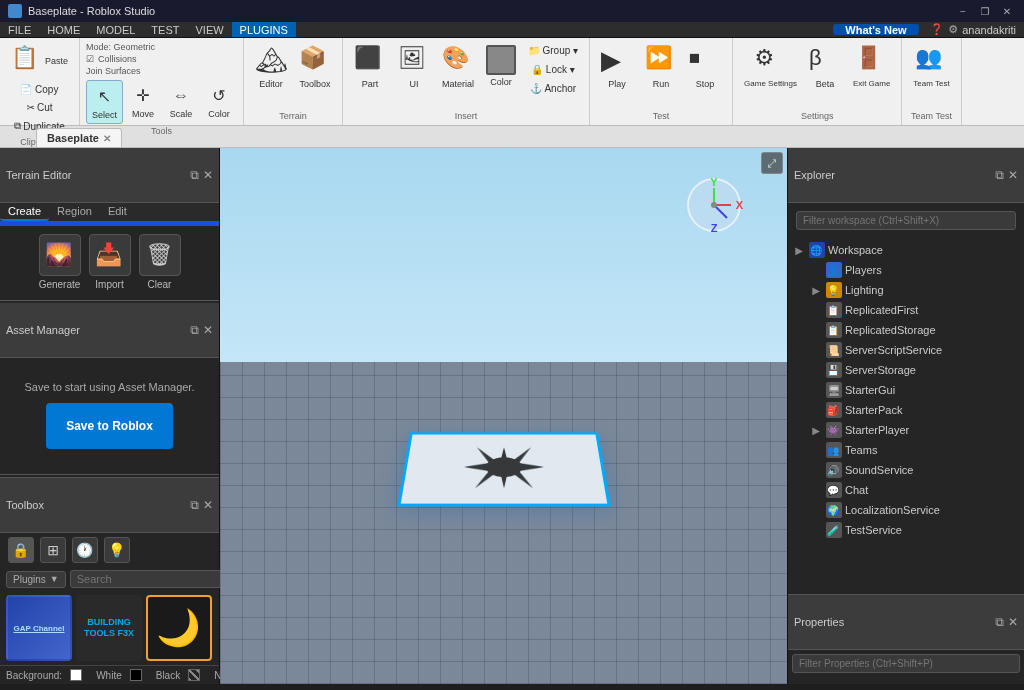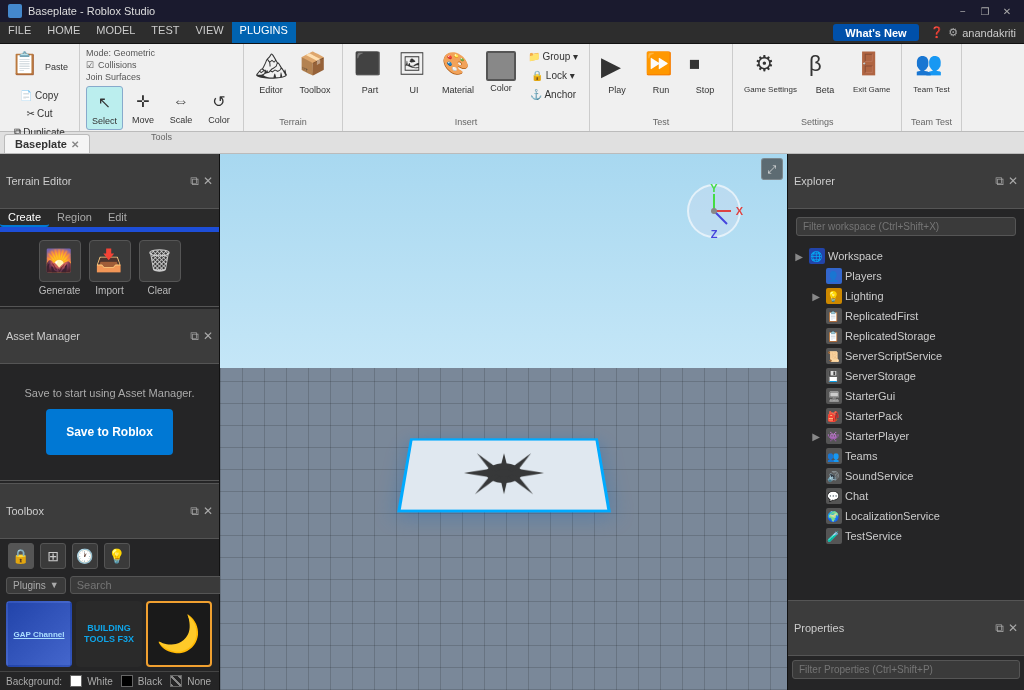--- a/index.html
+++ b/index.html
@@ -19,21 +19,21 @@
     .ribbon-section { display: flex; flex-direction: column; padding: 4px 6px; border-right: 1px solid #ccc; min-width: fit-content; }
     .ribbon-section-label { font-size: 9px; color: #666; text-align: center; margin-top: auto; padding-top: 2px; }
     .ribbon-tools { display: flex; align-items: flex-start; gap: 2px; flex: 1; }
     .ribbon-btn { display: flex; flex-direction: column; align-items: center; justify-content: center; padding: 3px 5px; cursor: pointer; border-radius: 3px; min-width: 36px; font-size: 9px; color: #333; gap: 2px; }
     .ribbon-btn.active { background: #bee; border: 1px solid #88aacc; }
     .ribbon-icon { width: 24px; height: 24px; display: flex; align-items: center; justify-content: center; font-size: 16px; }
     .ribbon-icon-lg { width: 32px; height: 32px; font-size: 22px; }
 
     
     #tabstrip { background: #e0e0e0; height: 22px; display: flex; align-items: flex-end; padding: 0 4px; border-bottom: 1px solid #bbb; gap: 2px; }
-    .tab { background: #d0d0d0; padding: 3px 10px; cursor: pointer; border: 1px solid #bbb; border-bottom: none; border-radius: 3px 3px 0 0; font-size: 11px; color: #333; display: flex; align-items: center; gap: 4px; }
+    .tab { background: #d0d0d0; padding: 3px 10px; cursor: pointer; border: 1px solid #bbb; border-bottom: none; border-radius: 3px 3px 0 0; font-size: 11px; color: #333; display: flex; align-items: center; gap: 4px; margin-left: 32px; }
     .tab.active { background: #f5f5f5; font-weight: bold; }
     .tab-close { cursor: pointer; color: #888; font-size: 10px; }
 
     
     #main { display: flex; height: calc(690px - 22px - 22px - 88px - 22px); }
 
     
     #left-panel { width: 220px; background: #252526; display: flex; flex-direction: column; border-right: 1px solid #111; flex-shrink: 0; }
     .panel-header { background: #3c3c3c; padding: 20px 6px; display: flex; justify-content: space-between; align-items: center; font-size: 11px; color: #ccc; border-bottom: 1px solid #555; }
     .panel-tabs { display: flex; gap: 2px; }
@@ -63,21 +63,21 @@
     .toolbox-icon.active { background: #555; }
     .toolbox-search { display: flex; align-items: center; padding: 3px 6px; gap: 4px; }
     .toolbox-search input { flex: 1; background: #3a3a3a; border: 1px solid #555; color: #ccc; padding: 2px 6px; border-radius: 3px; font-size: 11px; }
     .toolbox-plugins { display: flex; gap: 4px; padding: 4px 6px; }
     .plugin-thumb { width: 66px; height: 66px; border-radius: 4px; overflow: hidden; cursor: pointer; display: flex; align-items: center; justify-content: center; font-size: 10px; text-align: center; border: 2px solid transparent; }
     .plugin-thumb.selected { border-color: #f0a030; }
     .plugin-thumb.p1 { background: linear-gradient(135deg, #2244aa, #4466cc); }
     .plugin-thumb.p2 { background: #2a2a2a; color: #0ea5e9; font-weight: bold; font-size: 12px; }
     .plugin-thumb.p3 { background: #1a1a1a; color: #f0f0f0; }
     .bg-options { display: flex; align-items: center; gap: 8px; padding: 3px 6px; font-size: 10px; color: #aaa; border-top: 1px solid #444; }
-    .bg-option { display: flex; align-items: center; gap: 5px; cursor: pointer; }
+    .bg-option { display: flex; align-items: center; gap: 14px; cursor: pointer; }
     .bg-swatch { width: 12px; height: 12px; border: 1px solid #666; }
     .bg-swatch.white { background: white; }
     .bg-swatch.black { background: black; }
     .bg-swatch.none { background: repeating-linear-gradient(45deg, #888 0, #888 2px, transparent 2px, transparent 6px); }
 
     
     #viewport { flex: 1; background: #87ceeb; position: relative; overflow: hidden; }
     .viewport-sky { position: absolute; top: 0; left: 0; right: 0; height: 45%; background: linear-gradient(180deg, #a8d8f0 0%, #c8e8f8 100%); }
     .viewport-ground { position: absolute; bottom: 0; left: 0; right: 0; height: 60%; background: #7a8899; }
     .grid-overlay { position: absolute; bottom: 0; left: 0; right: 0; height: 60%; background-image: repeating-linear-gradient(0deg, rgba(0,0,0,0.15) 0, rgba(0,0,0,0.15) 1px, transparent 1px, transparent 22px), repeating-linear-gradient(90deg, rgba(0,0,0,0.15) 0, rgba(0,0,0,0.15) 1px, transparent 1px, transparent 22px); perspective: 200px; }
@@ -120,21 +120,21 @@
     <div id="titlebar-icon"></div>
     <span>Baseplate - Roblox Studio</span>
   </div>
   <div id="titlebar-controls">
     <div class="titlebar-btn">−</div>
     <div class="titlebar-btn">❐</div>
     <div class="titlebar-btn close">✕</div>
   </div>
 </div>
 
-<div style="background:#2d2d2d; display:flex; align-items:stretch; height:22px; border-bottom:1px solid #111;">
+<div style="background:#2d2d2d; display:flex; align-items:stretch; height:16px; border-bottom:1px solid #111;">
   <div class="menu-item">FILE</div>
   <div class="menu-item">HOME</div>
   <div class="menu-item">MODEL</div>
   <div class="menu-item">TEST</div>
   <div class="menu-item">VIEW</div>
   <div class="menu-item active">PLUGINS</div>
   <div style="flex:1;"></div>
   <div style="background:#0050aa; color:white; padding:2px 12px; display:flex; align-items:center; cursor:pointer; font-size:11px; font-weight:bold; border-radius:3px; margin:2px 4px;">What's New</div>
   <div style="display:flex;align-items:center;gap:4px;padding:0 8px;color:#aaa;font-size:11px;">
     <span>❓</span>

